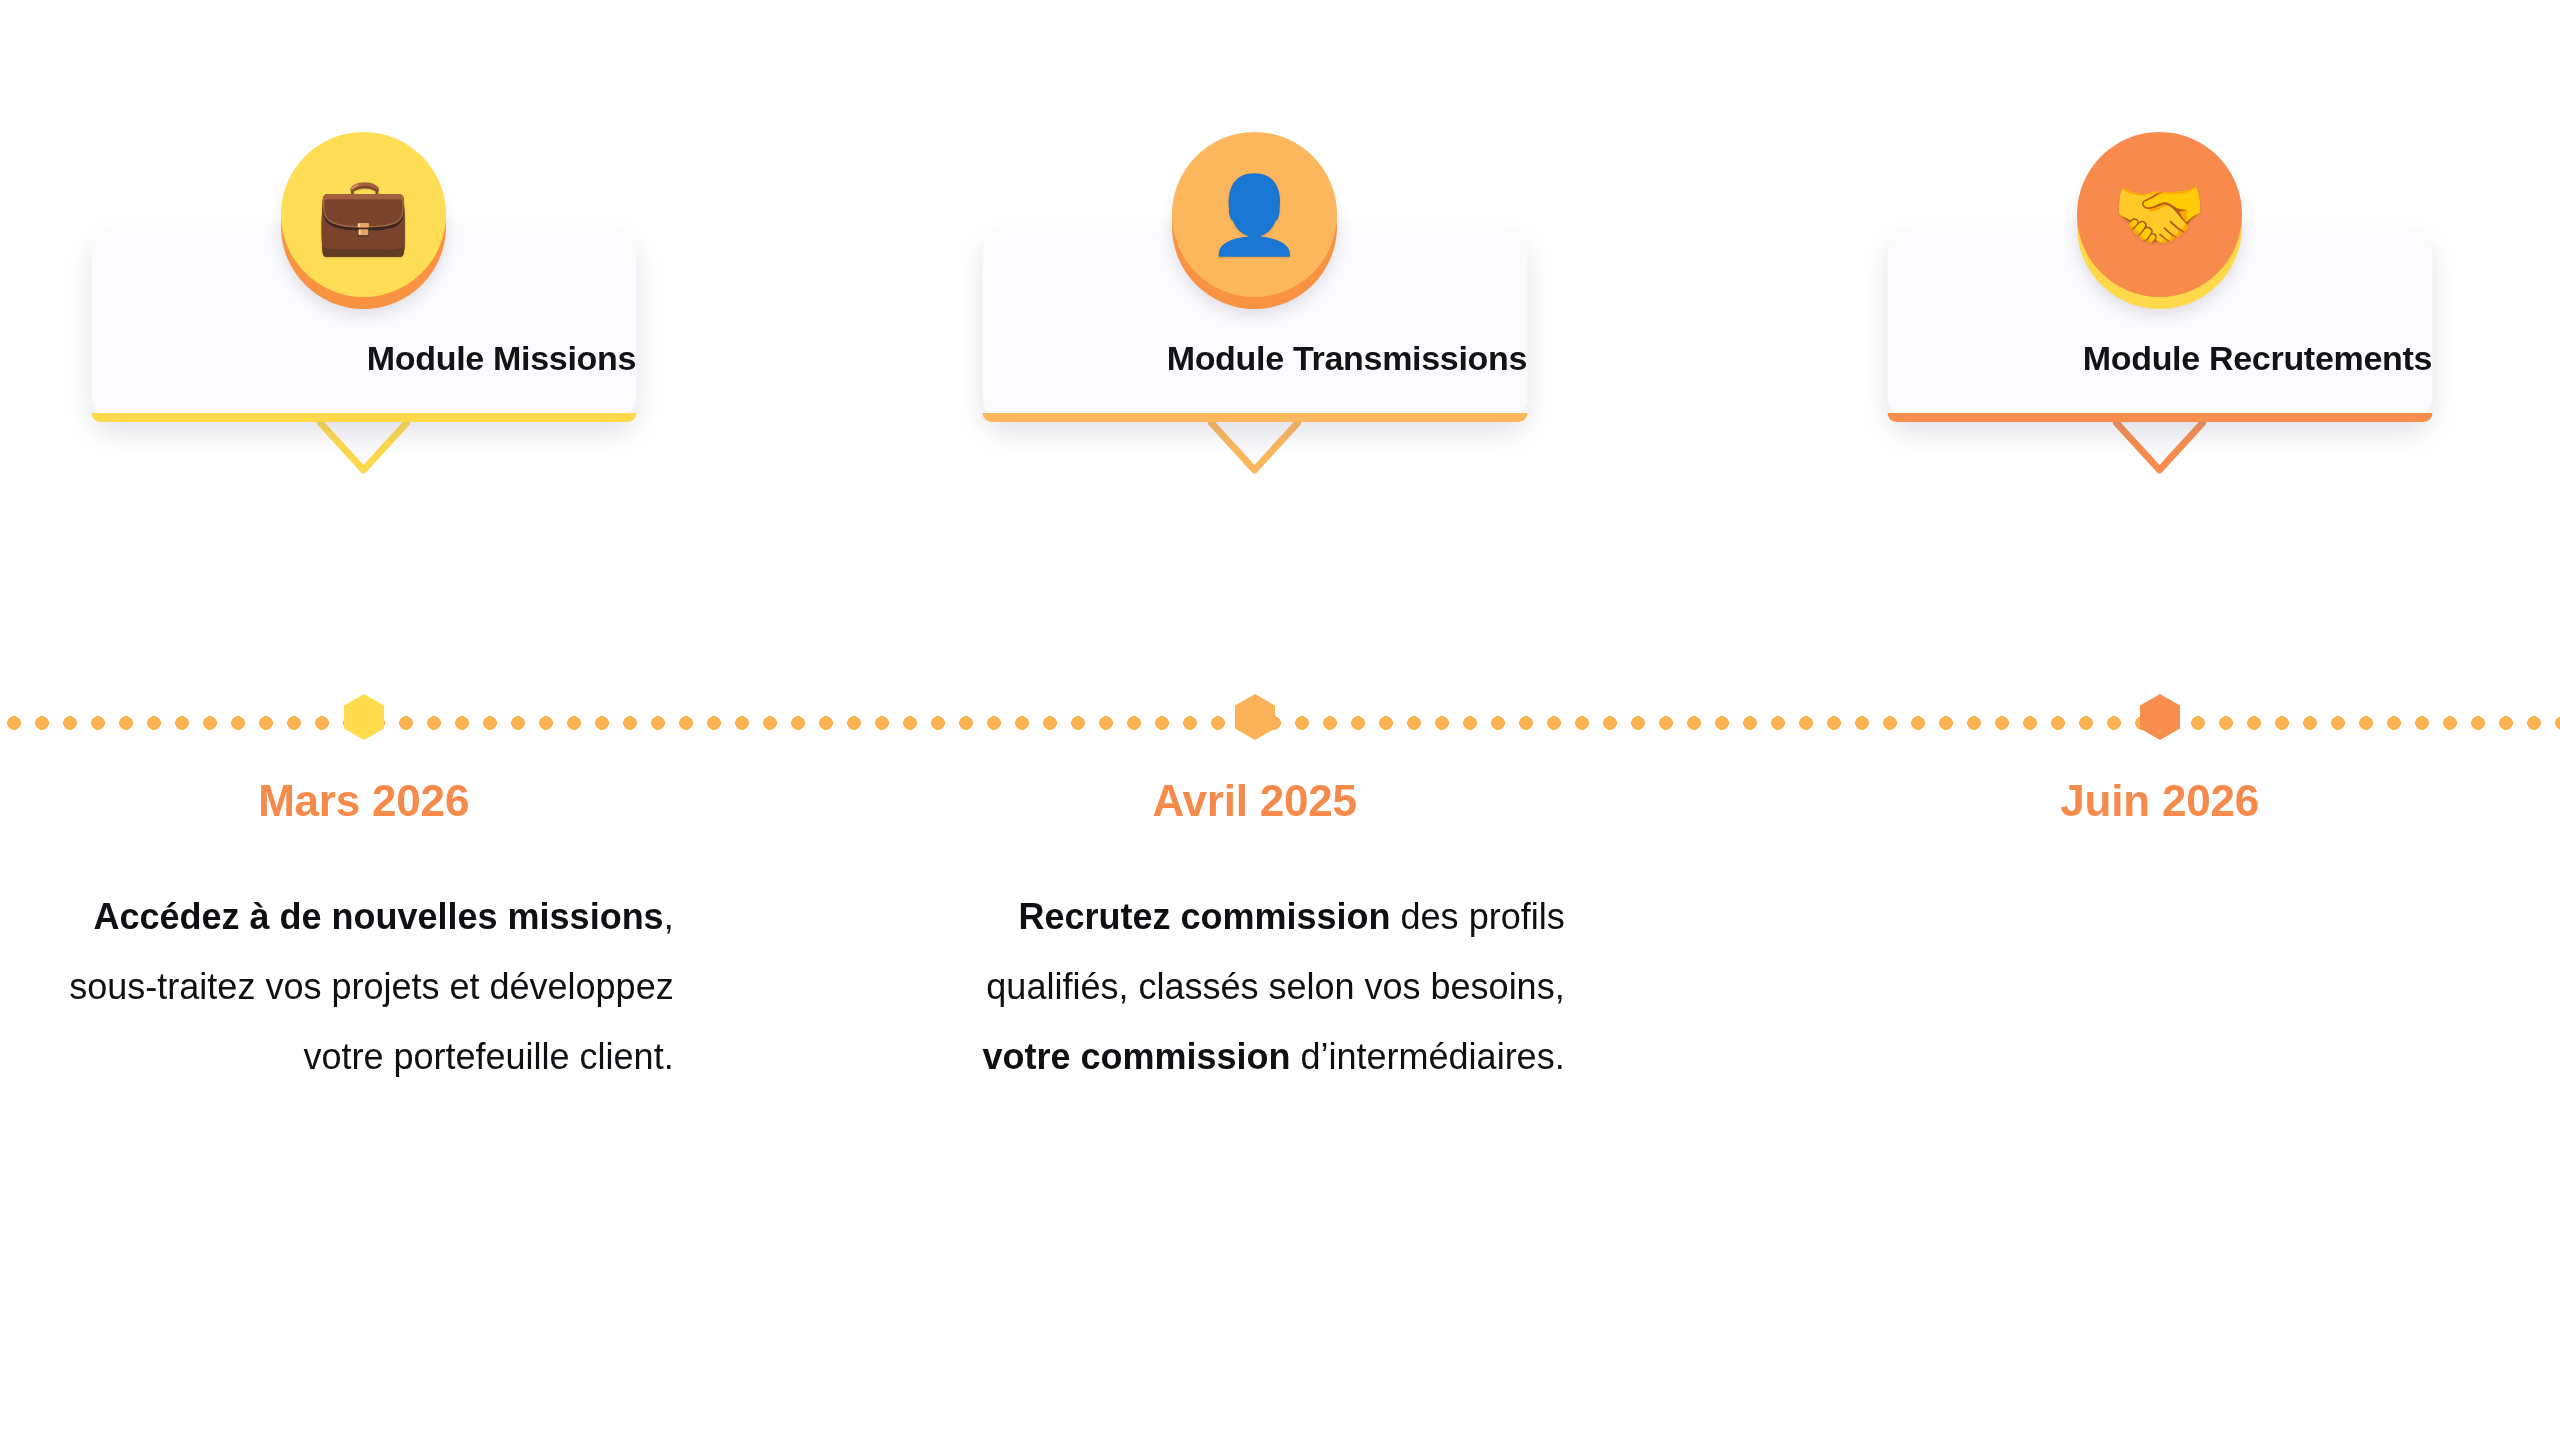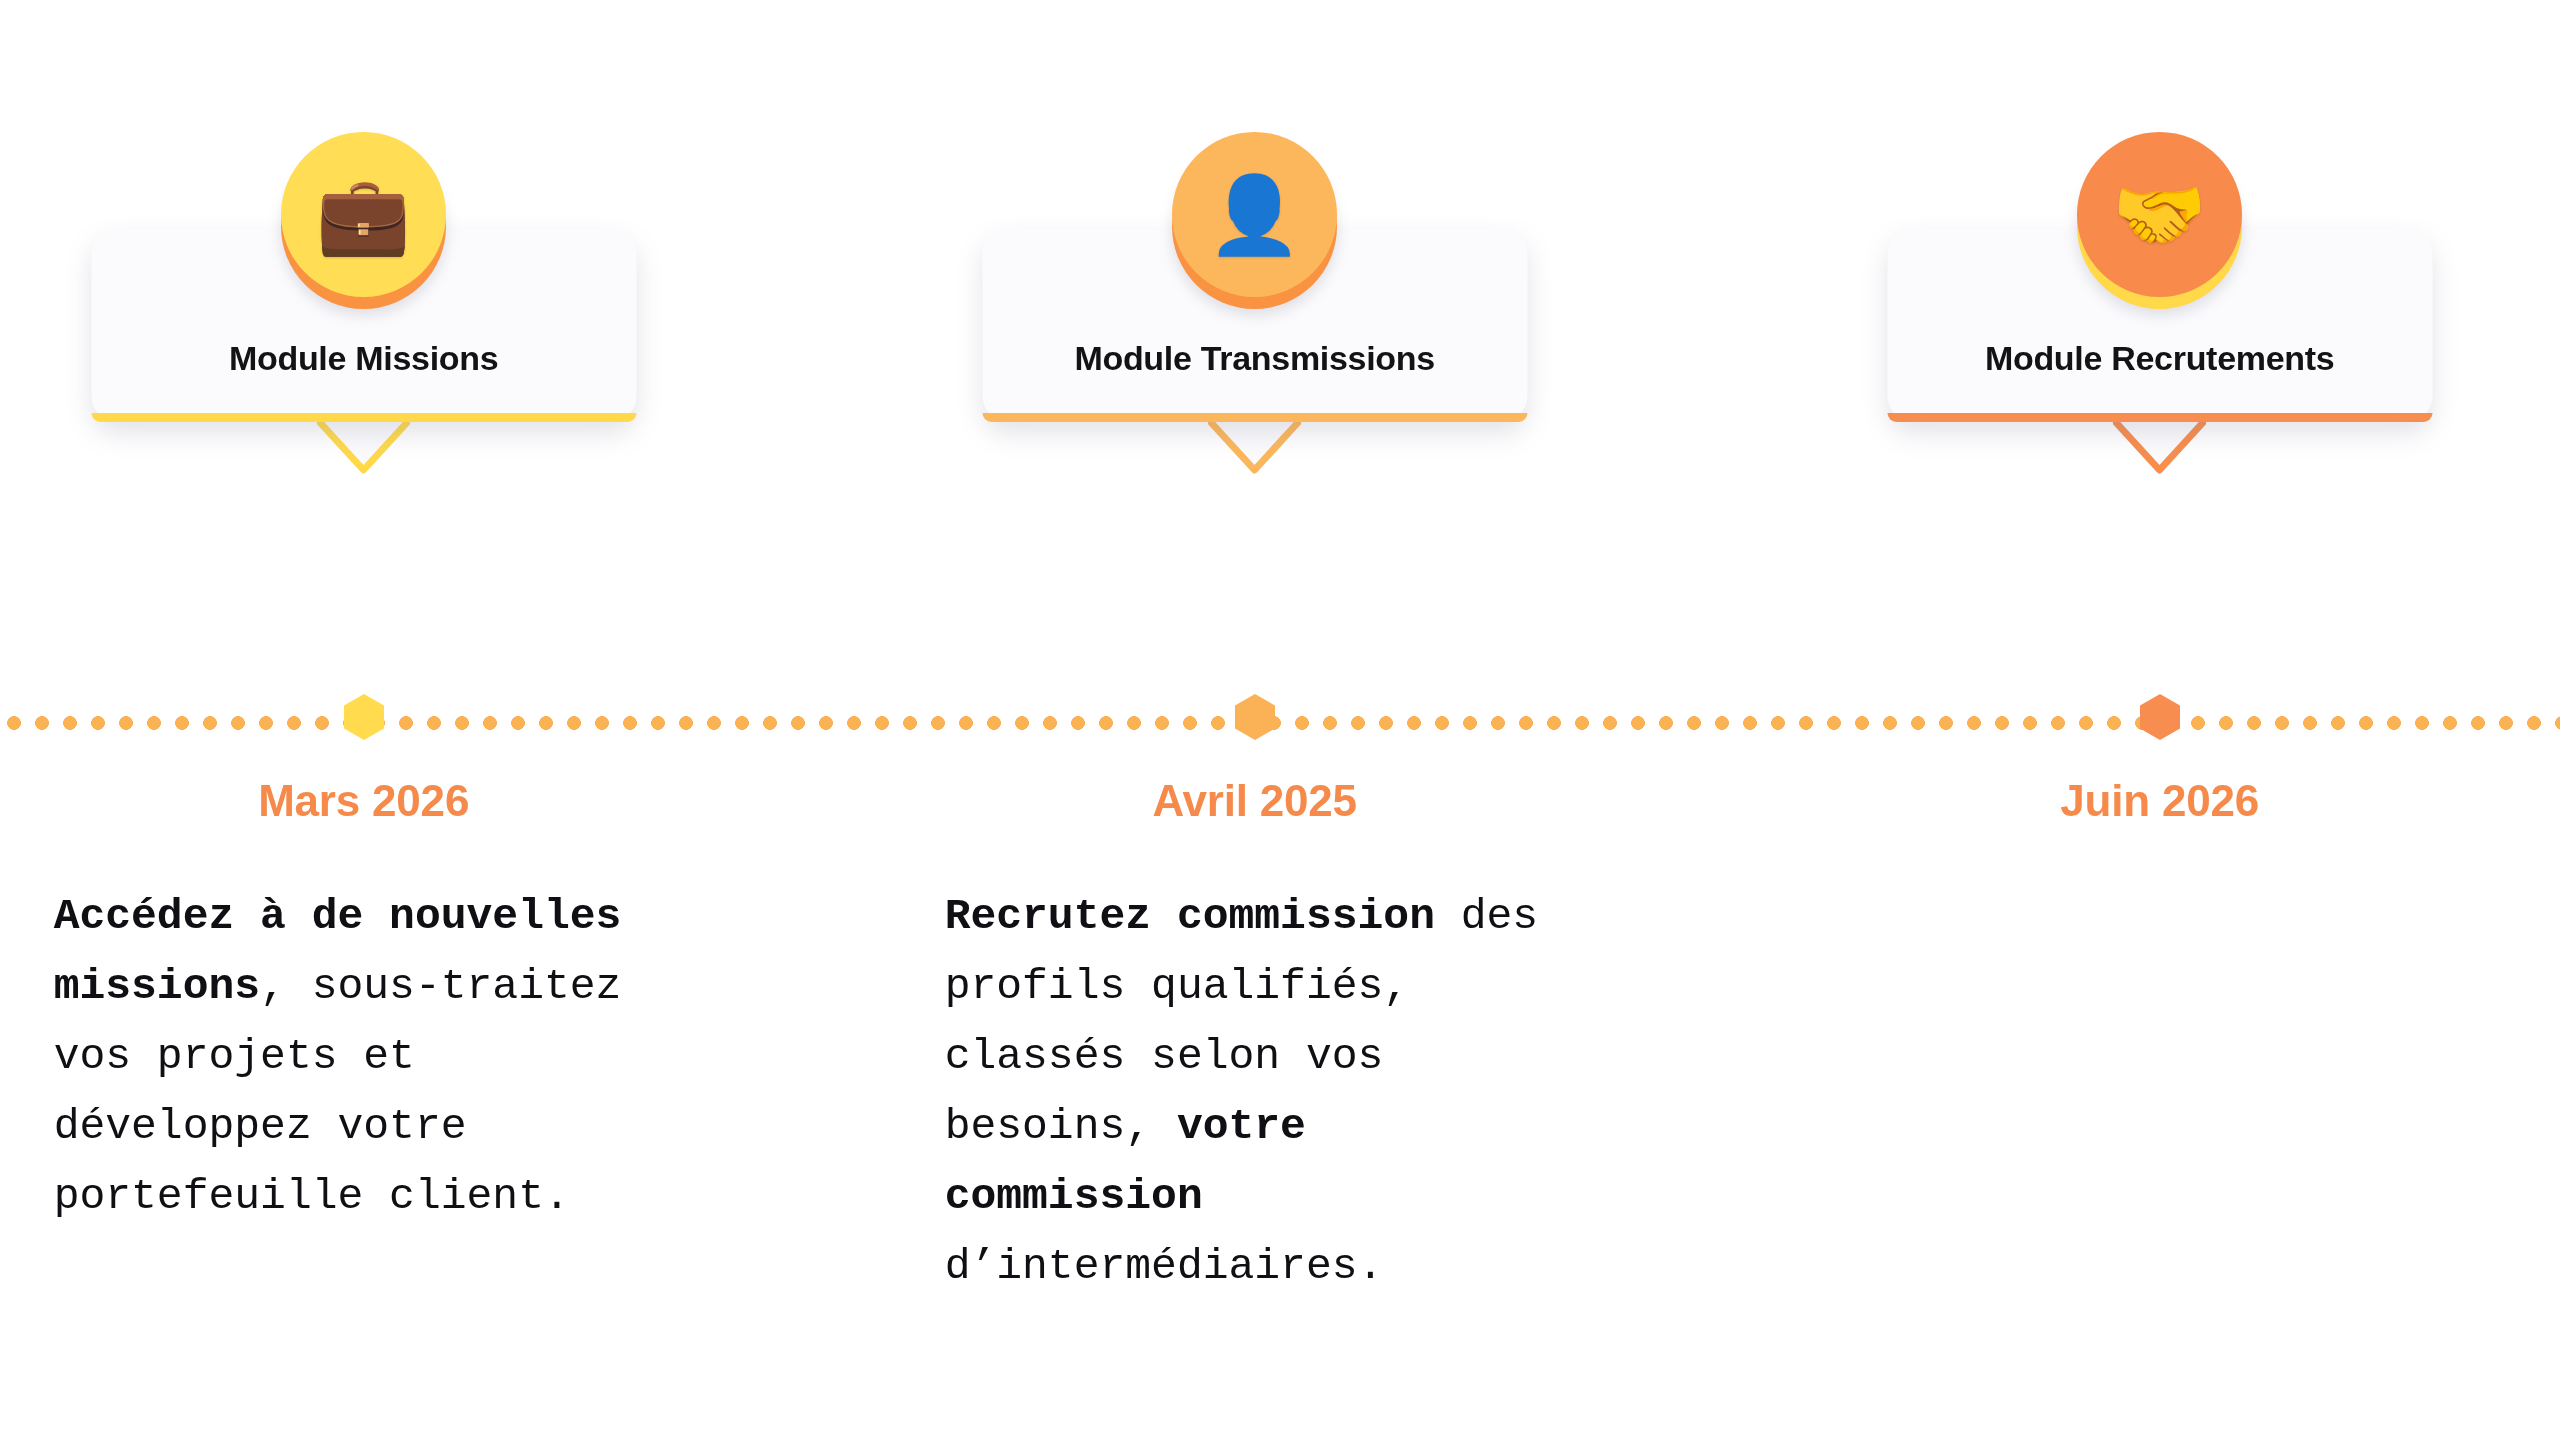--- a/index.html
+++ b/index.html
@@ -88,21 +88,21 @@
 
   .bubble {
     position:relative;
     background:#fbfbfd;
     border-radius:26px;
     height:194px;
     box-shadow:0 12px 26px rgba(120,122,145,0.20);
     z-index:2;
     display:flex;
     align-items:flex-end;
-    justify-content:center;
+    justify-content:flex-end;
     padding-bottom:44px;
   }
   .bubble::after {
     content:"";
     position:absolute;
     left:0; right:0; bottom:0;
     height:9px;
     border-bottom-left-radius:26px;
     border-bottom-right-radius:26px;
   }
@@ -153,26 +153,25 @@
     color:#f58a4b;
   }
 
   
   .body-copy {
     position:absolute;
     top:882px;
     left:50%;
     transform:translateX(-50%);
     width:620px;
-    text-align:left;
-    font-size:43px;
+    text-align:right;
+    font-size:36px;
     line-height:70px;
     color:#101014;
     font-weight:400;
-    font-family:Liberation Mono, monospace;
   }
   .body-copy b { font-weight:700; }
 </style>
 <style>#bub0::after{background:#ffd94a;}</style><style>#bub1::after{background:#fcb75c;}</style><style>#bub2::after{background:#f78d4e;}</style></head>
 <body>
 
 <div id="stage">
 
   <div class="timeline-rail" style="background-image: radial-gradient(circle closest-side, rgb(251, 178, 82) 98%, rgba(251, 178, 82, 0) 100%);"></div>
 

